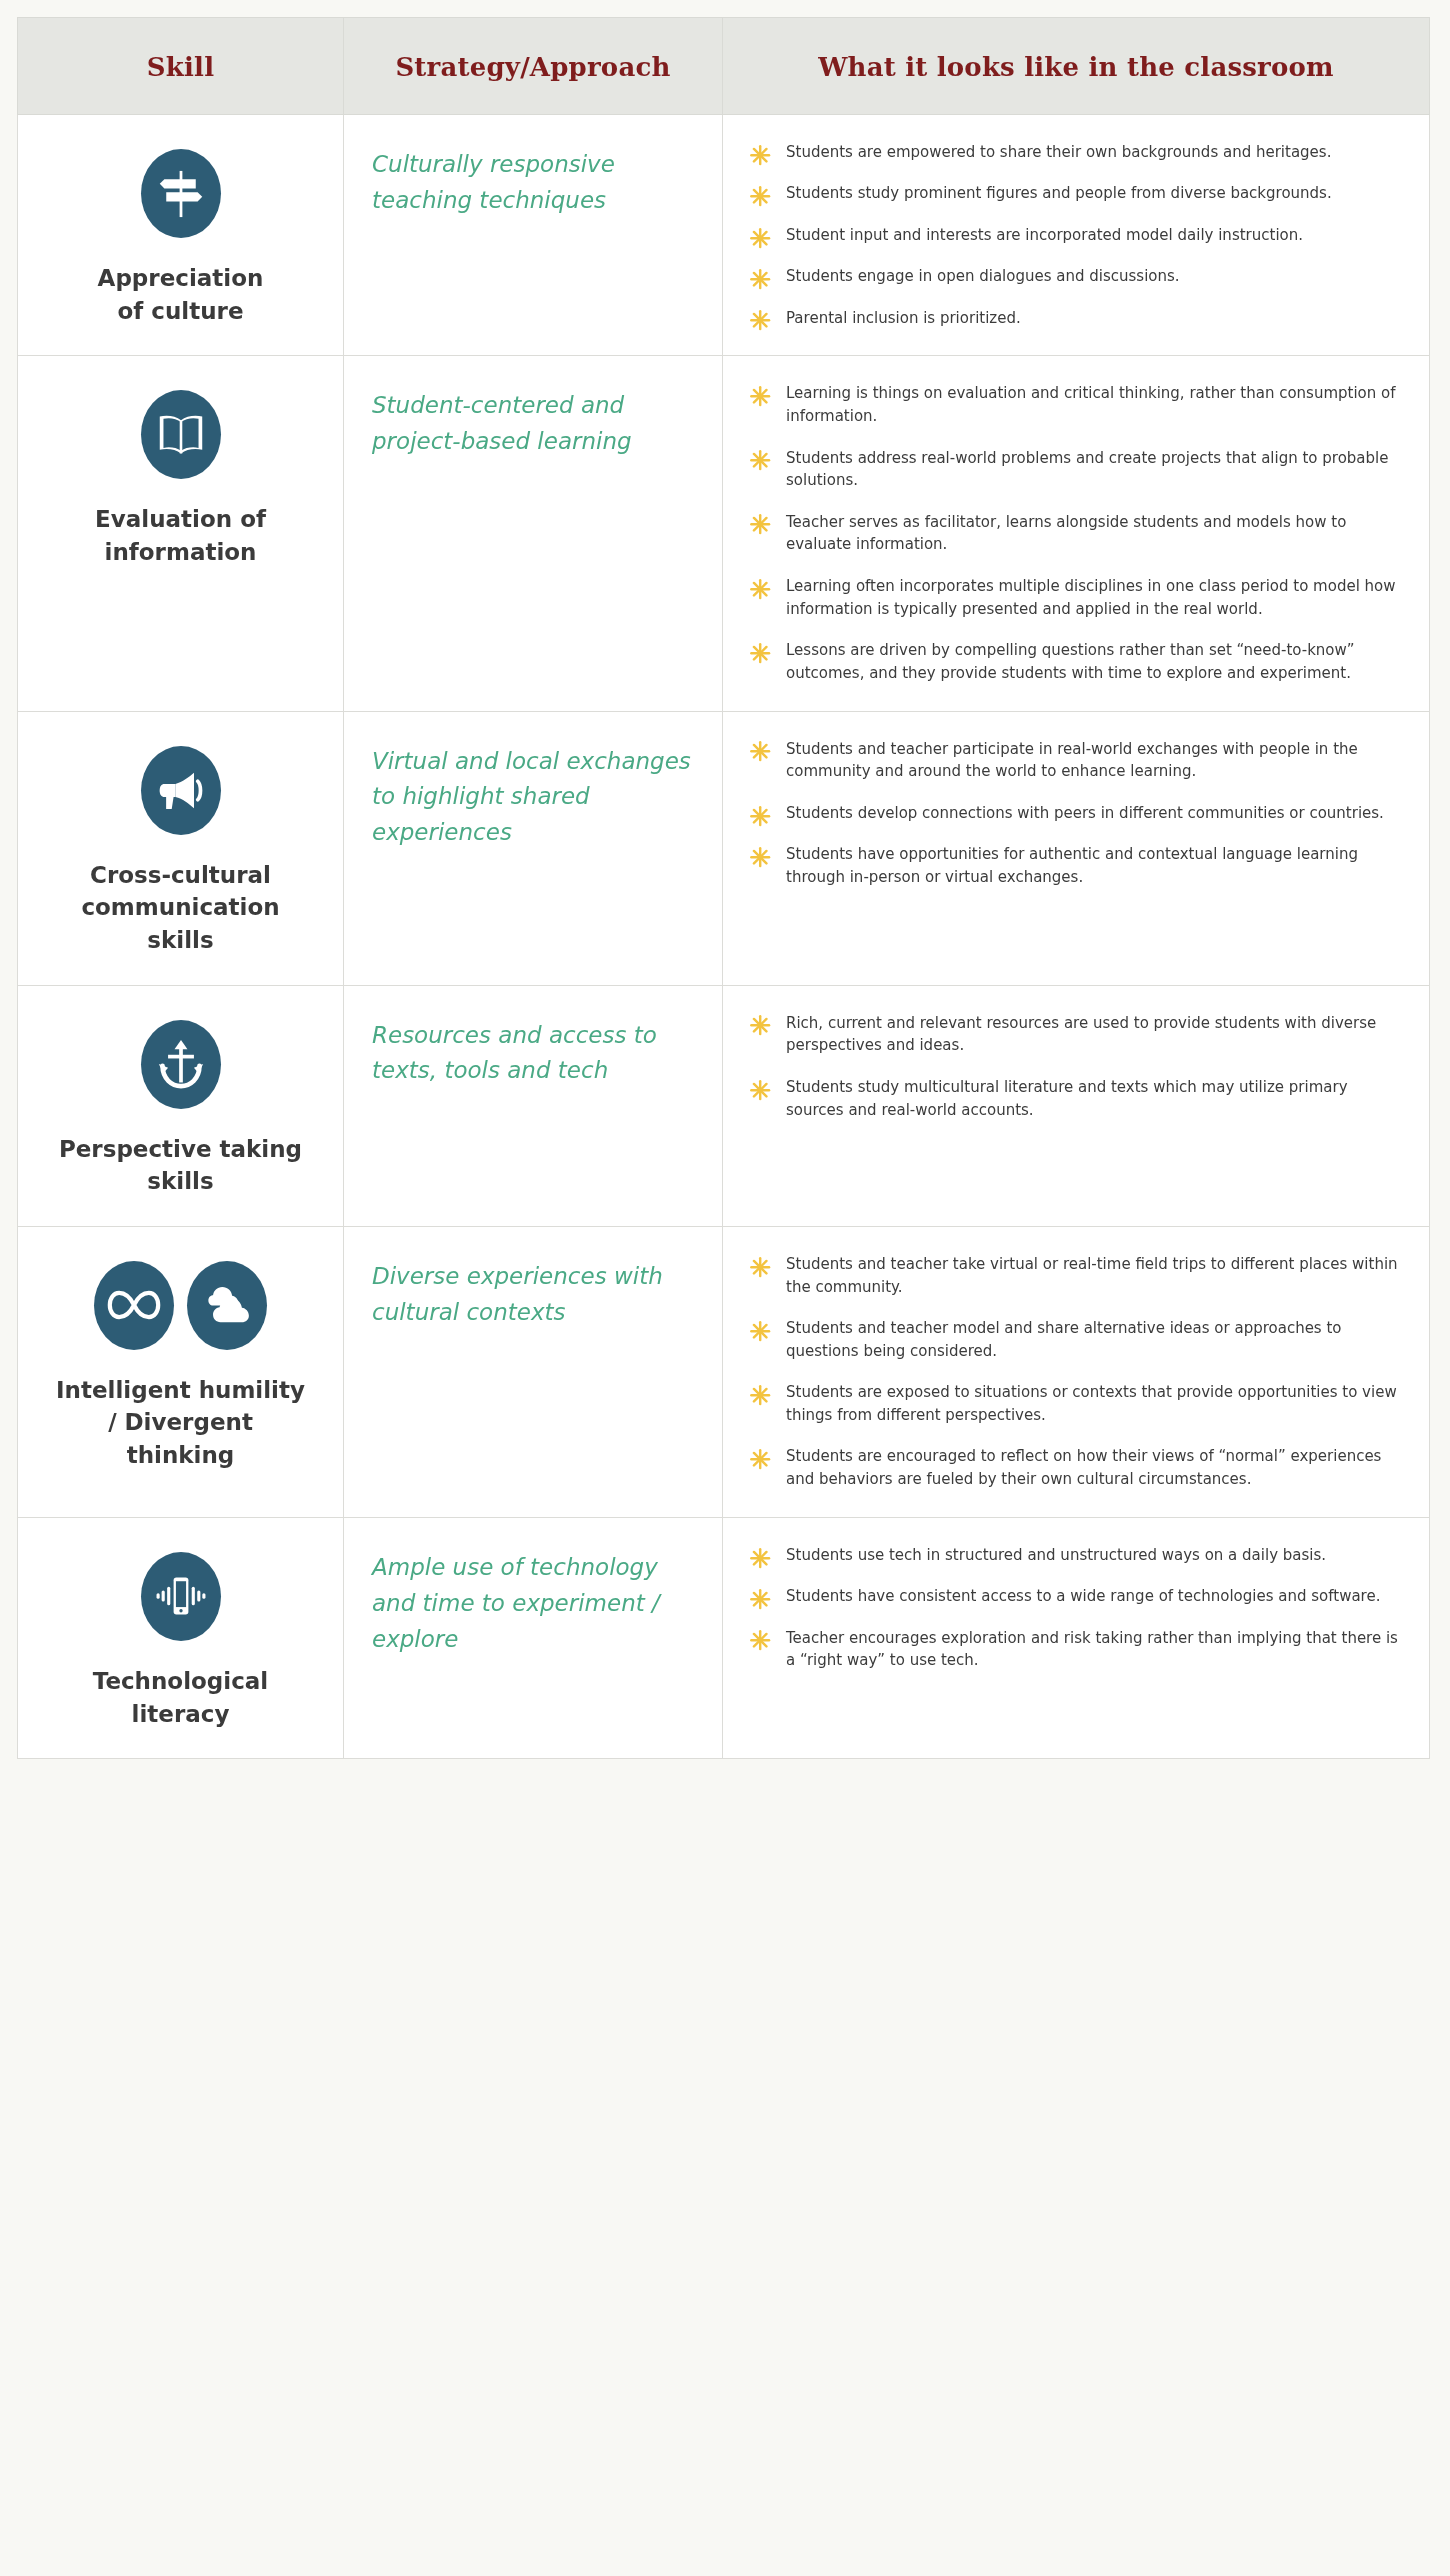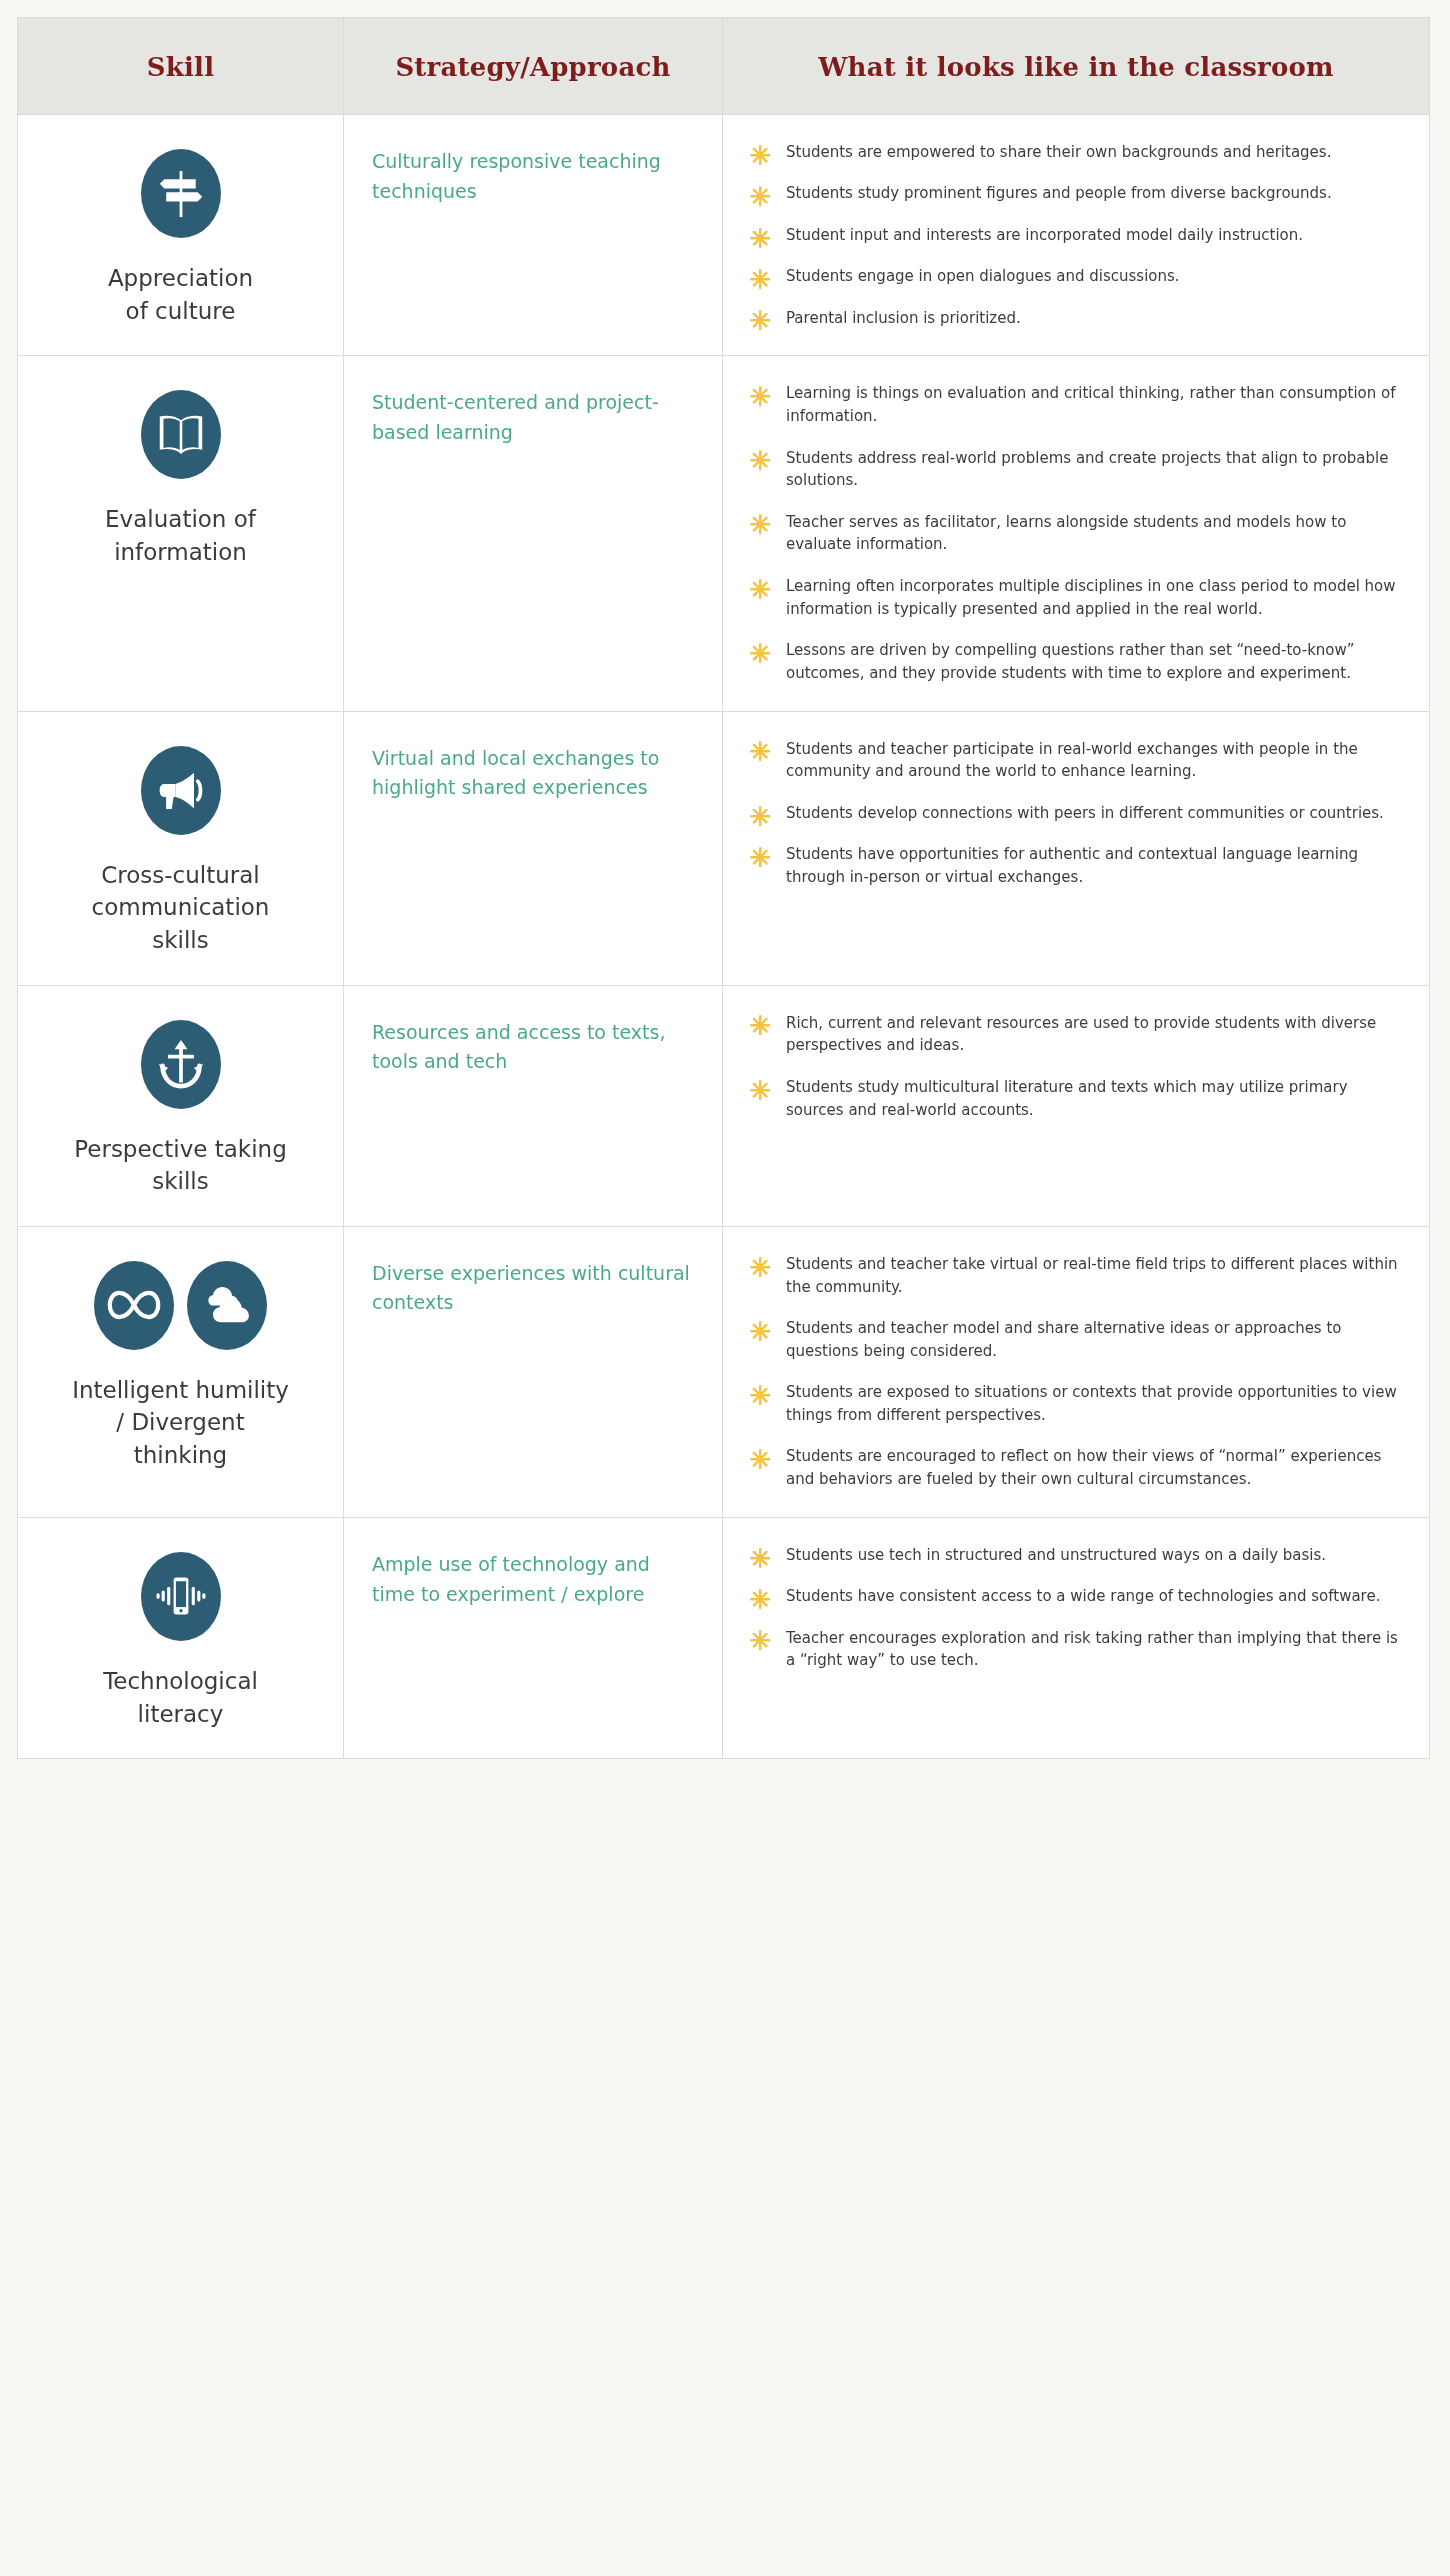--- a/index.html
+++ b/index.html
@@ -71,33 +71,34 @@
     align-items: center;
     justify-content: center;
     flex: 0 0 auto;
   }
   .icon-badge svg { display: block; }
   .skill-label {
     font-family: "DejaVu Sans", sans-serif;
     font-size: 23px;
     line-height: 1.42;
     color: #3b3b3b;
-    font-weight: 400;
+    font-weight: 700;
   }
 
   
   td.strategy-cell {
     padding: 32px 24px 28px 28px;
   }
   .strategy-text {
     font-family: "DejaVu Sans", sans-serif;
-    font-size: 19px;
+    font-size: 23px;
     line-height: 1.56;
     color: #4aa985;
     font-weight: 400;
+    font-style: italic;
   }
 
   
   td.classroom-cell {
     padding: 26px 20.5px 24px 24px;
   }
   ul.bullets {
     list-style: none;
     margin: 0;
     padding: 0;

